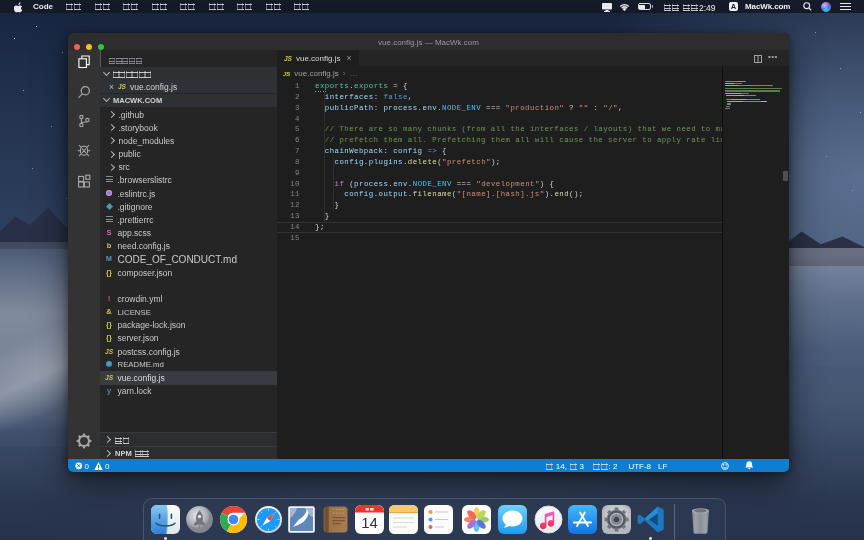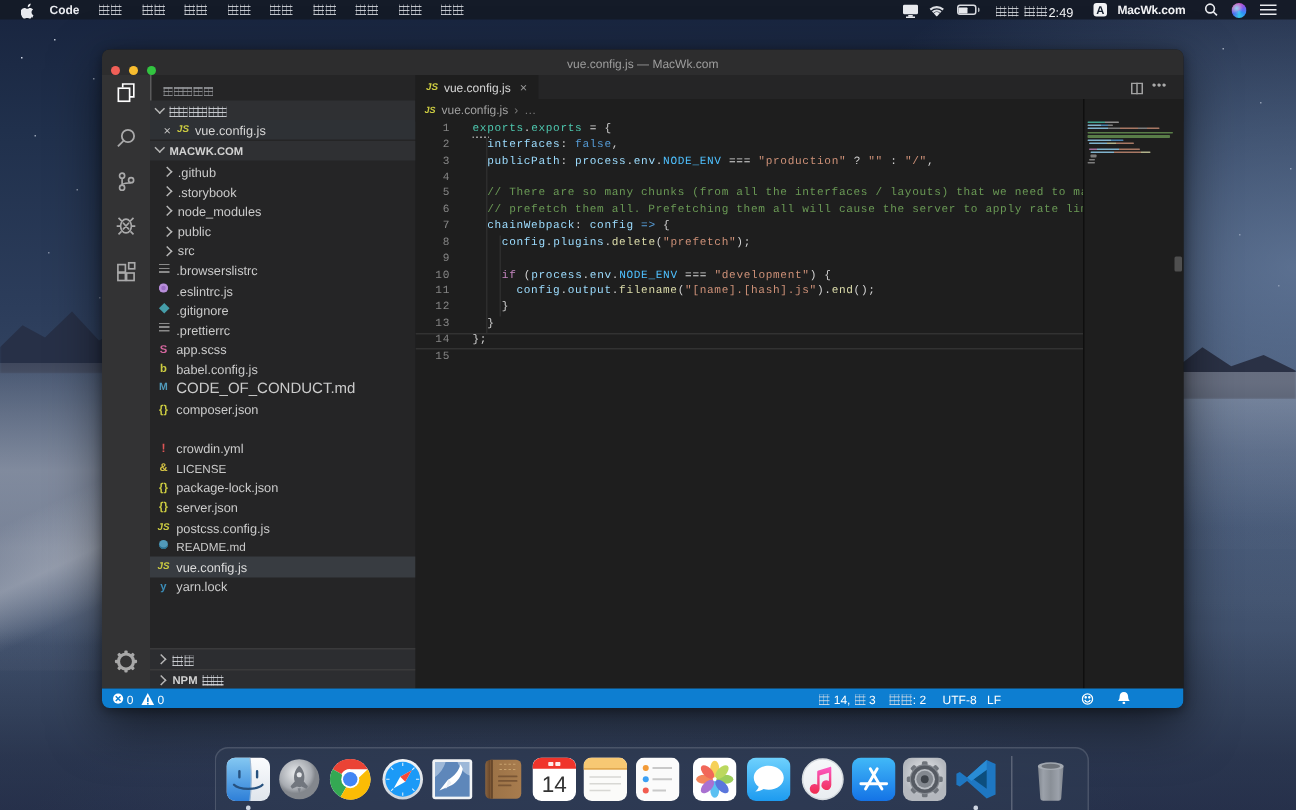--- a/index.html
+++ b/index.html
@@ -236,21 +236,21 @@
     <div class="row" style="top:163.4px">
         <span class="fi"><span class="lin"></span></span>
         <span class="nm">.prettierrc</span>
       </div>
     <div class="row" style="top:176.5px">
         <span class="fi" style="color:#d3669d;font-size:7.5px">S</span>
         <span class="nm">app.scss</span>
       </div>
     <div class="row" style="top:189.7px">
         <span class="fi" style="color:#cbcb41;font-size:7.5px">b</span>
-        <span class="nm">babel.config.js</span>
+        <span class="nm">need.config.js</span>
       </div>
     <div class="row" style="top:202.9px">
         <span class="fi" style="color:#519aba;font-size:7px">M</span>
         <span class="nm" style="font-size:10px">CODE_OF_CONDUCT.md</span>
       </div>
     <div class="row" style="top:216px">
         <span class="fi" style="color:#cbcb41;font-size:7.5px">{}</span>
         <span class="nm">composer.json</span>
       </div>
     <div class="row" style="top:242.4px">

